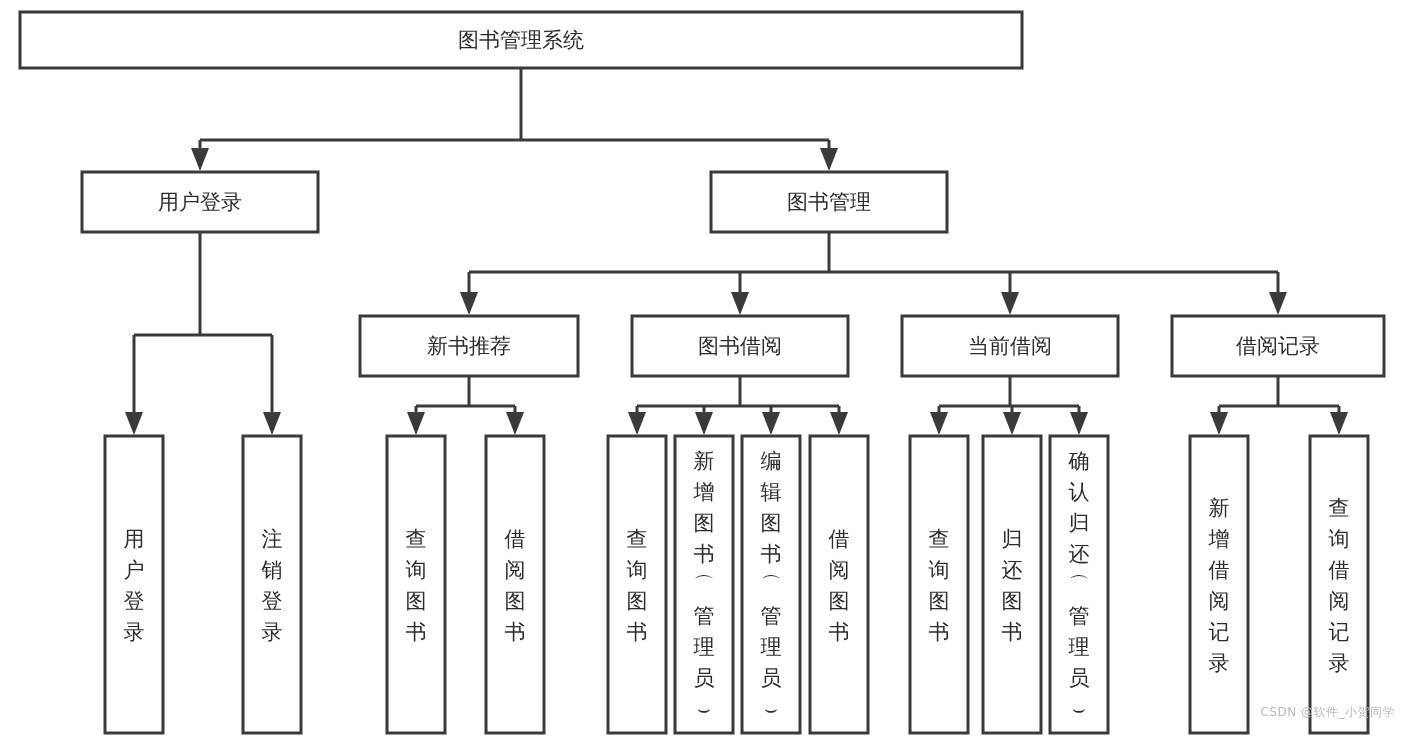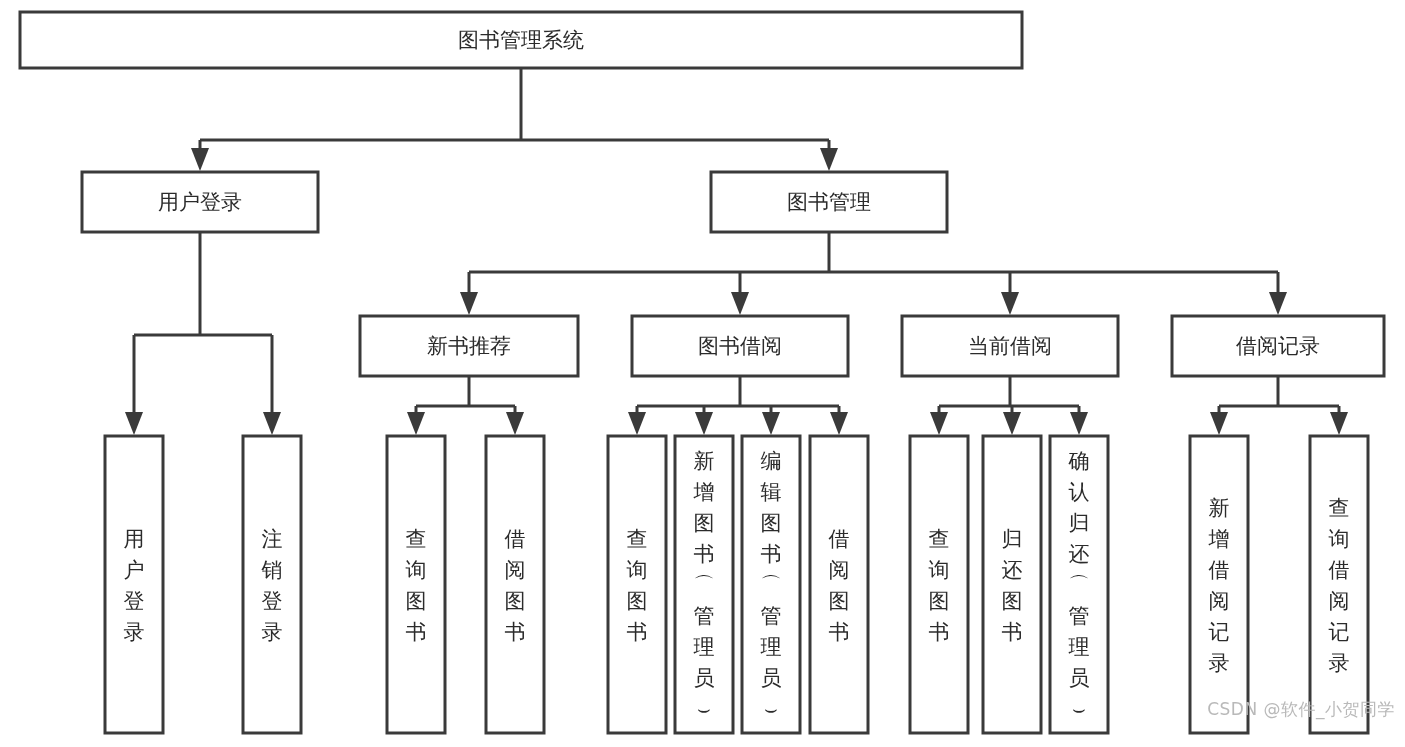--- a/index.html
+++ b/index.html
@@ -51,21 +51,21 @@
   }
   .arrow-head {
     fill: #3a3a3a;
     stroke: none;
   }
   .watermark-text {
     position: absolute;
     right: 10px;
     bottom: 6px;
     color: #b9b9b9;
-    font-size: 17px;
+    font-size: 12px;
     font-family: "DejaVu Sans", "Liberation Sans", sans-serif;
     white-space: nowrap;
     letter-spacing: 0.5px;
     user-select: none;
   }
 </style>
 </head>
 <body>
 
 <div id="diagram-root">

